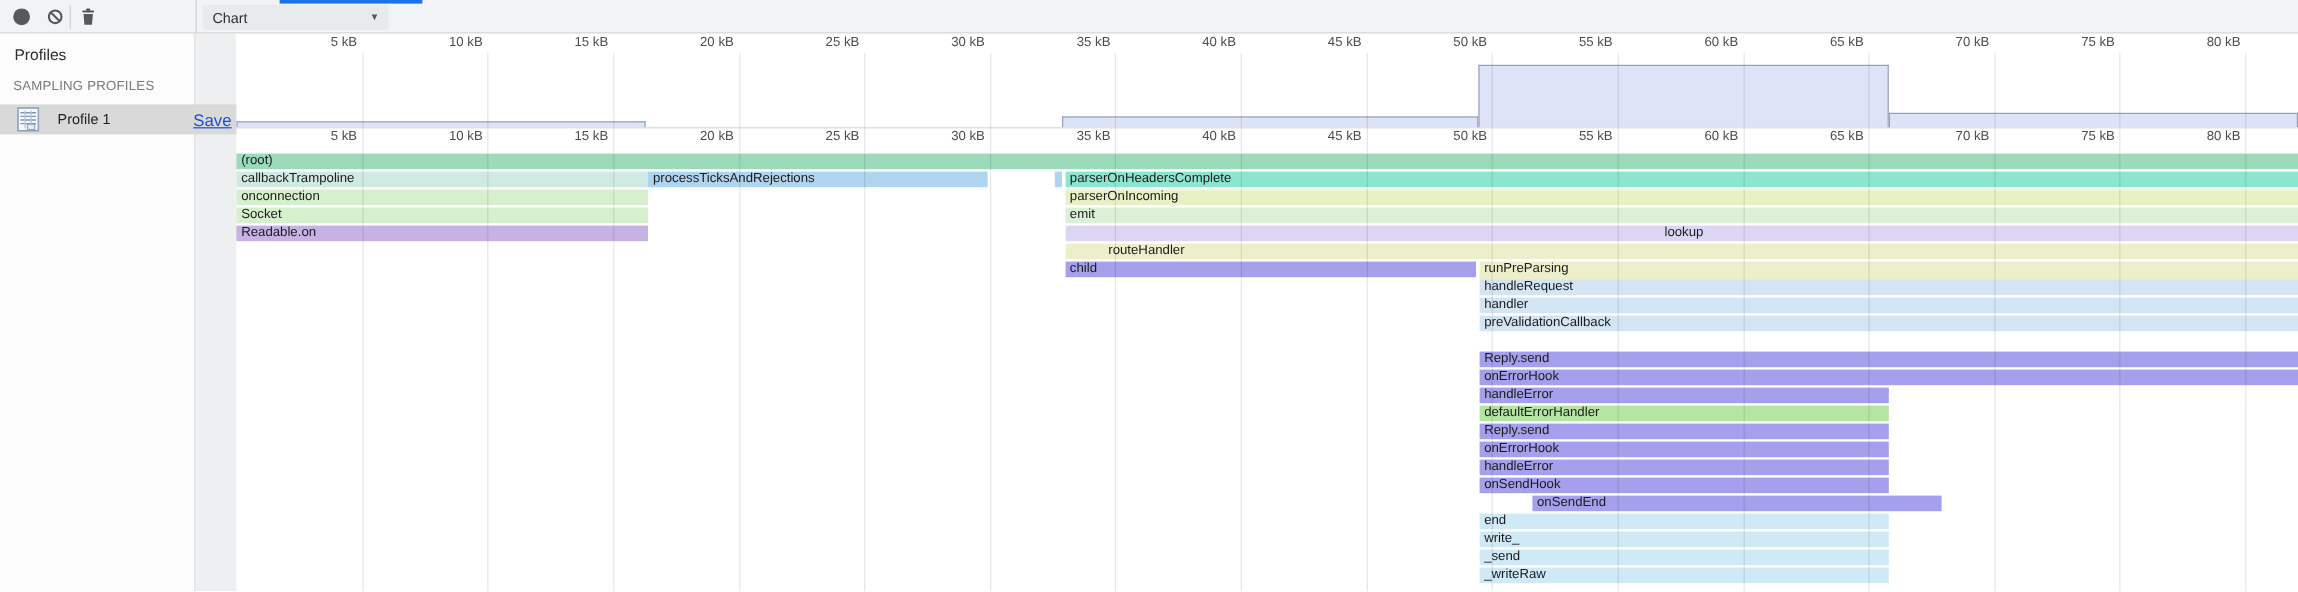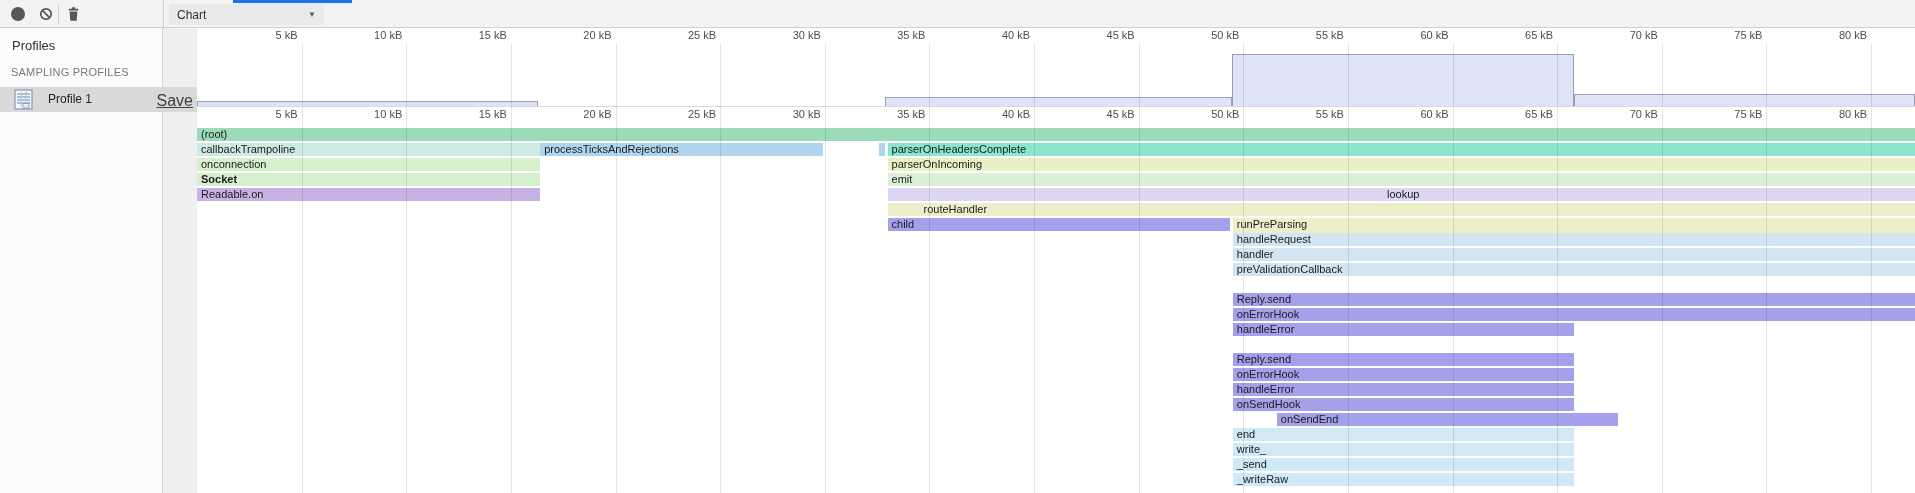--- a/index.html
+++ b/index.html
@@ -19,21 +19,21 @@
   .select .arrow{font-size:8px;color:#55585c;}
   
   .sidebar{position:absolute;left:0;top:28px;width:163px;height:465px;background:#fcfcfc;
            border-right:1px solid #d5d5d5;box-sizing:border-box;}
   .gutter{position:absolute;left:163px;top:28px;width:34px;height:465px;background:#edeff1;}
   .sb-heading{position:absolute;left:12px;top:38px;font-size:13px;color:#2e2e2e;}
   .sb-section{position:absolute;left:11px;top:66px;font-size:11px;color:#787878;letter-spacing:.2px;}
   .sb-row{position:absolute;left:0;top:87px;width:197px;height:25px;background:#d9d9d9;cursor:pointer;z-index:3;}
   .sb-row .picon{position:absolute;left:14px;top:2px;}
   .sb-row .pname{position:absolute;left:48px;top:5px;font-size:12px;color:#222;}
-  .sb-row .psave{position:absolute;right:4px;top:5px;font-size:16px;color:#404040;
+  .sb-row .psave{position:absolute;right:4px;top:5px;font-size:14px;color:#1d4ed8;
                  text-decoration:underline;cursor:pointer;text-align:center;}
   
   #chart-layer{position:absolute;left:197px;top:0;width:1718px;height:493px;}
   .ov-pane{position:absolute;left:0;top:28px;width:1718px;height:79px;background:#fff;
            border-bottom:1px solid #dadada;box-sizing:border-box;}
   .tick-label{position:absolute;height:13px;font-size:11px;color:#4d4d4d;text-align:right;
               white-space:nowrap;}
   .gridline{position:absolute;top:44px;height:449px;width:1px;background:rgba(0,0,0,0.10);z-index:5;}
   .ov-step{position:absolute;background:#dde4f8;border:1px solid #98a0b6;border-bottom:none;
            box-sizing:border-box;z-index:1;cursor:ew-resize;}
@@ -148,33 +148,34 @@
       <div class="ov-step" style="left: 688.456px; width: 346.32px; top: 97px; height: 9px;"></div>
       <div class="ov-step" style="left: 1034.78px; width: 342.135px; top: 54px; height: 52px;"></div>
       <div class="ov-step" style="left: 1376.91px; width: 341.089px; top: 94px; height: 12px;"></div>
       <div class="flame-bar" style="left: 0px; width: 1718px; top: 128px; height: 13px; background: rgb(155, 219, 186);">(root)</div>
       <div class="flame-bar" style="left: 0px; width: 343.181px; top: 143px; height: 13px; background: rgb(207, 234, 226);">callbackTrampoline</div>
       <div class="flame-bar" style="left: 343.181px; width: 282.497px; top: 143px; height: 13px; background: rgb(175, 212, 238);">processTicksAndRejections</div>
       <div class="flame-bar" style="left: 682.178px; width: 6.27771px; top: 143px; height: 13px; background: rgb(175, 212, 238);"></div>
       <div class="flame-bar" style="left: 690.548px; width: 1027.45px; top: 143px; height: 13px; background: rgb(139, 229, 207);">parserOnHeadersComplete</div>
       <div class="flame-bar" style="left: 0px; width: 343.181px; top: 158px; height: 13px; background: rgb(214, 239, 204);">onconnection</div>
       <div class="flame-bar" style="left: 690.548px; width: 1027.45px; top: 158px; height: 13px; background: rgb(232, 240, 198);">parserOnIncoming</div>
-      <div class="flame-bar" style="left: 0px; width: 343.181px; top: 173px; height: 13px; background: rgb(214, 239, 204); font-weight: bold;">Socket</div>
+      <div class="flame-bar" style="left: 0px; width: 343.181px; top: 173px; height: 13px; background: rgb(214, 239, 204);">Socket</div>
       <div class="flame-bar" style="left: 690.548px; width: 1027.45px; top: 173px; height: 13px; background: rgb(219, 240, 214);">emit</div>
       <div class="flame-bar" style="left: 0px; width: 343.181px; top: 188px; height: 13px; background: rgb(199, 178, 230);">Readable.on</div>
       <div class="flame-bar" style="left: 690.548px; width: 1027.45px; top: 188px; height: 13px; background: rgb(220, 214, 244); text-align: center;">lookup</div>
       <div class="flame-bar" style="left: 690.548px; width: 1027.45px; top: 203px; height: 13px; background: rgb(237, 239, 202); padding-left: 36px;">routeHandler</div>
       <div class="flame-bar dotted" style="left: 690.548px; width: 342.135px; top: 218px; height: 13px; background: rgb(164, 160, 235);">child</div>
       <div class="flame-bar" style="left: 1035.82px; width: 682.178px; top: 218px; height: 17px; background: rgb(237, 239, 202);">runPreParsing</div>
       <div class="flame-bar" style="left: 1035.82px; width: 682.178px; top: 233px; height: 13px; background: rgb(211, 229, 243);">handleRequest</div>
       <div class="flame-bar" style="left: 1035.82px; width: 682.178px; top: 248px; height: 13px; background: rgb(211, 229, 243);">handler</div>
       <div class="flame-bar" style="left: 1035.82px; width: 682.178px; top: 263px; height: 13px; background: rgb(211, 229, 243);">preValidationCallback</div>
       <div class="flame-bar" style="left: 1035.82px; width: 682.178px; top: 293px; height: 13px; background: rgb(164, 160, 235);">Reply.send</div>
       <div class="flame-bar" style="left: 1035.82px; width: 682.178px; top: 308px; height: 13px; background: rgb(164, 160, 235);">onErrorHook</div>
       <div class="flame-bar" style="left: 1035.82px; width: 341.089px; top: 323px; height: 13px; background: rgb(164, 160, 235);">handleError</div>
+      <div class="flame-bar" style="left: 1035.82px; width: 341.089px; top: 338px; height: 13px; background: rgb(181, 229, 163);">defaultErrorHandler</div>
       <div class="flame-bar" style="left: 1035.82px; width: 341.089px; top: 353px; height: 13px; background: rgb(164, 160, 235);">Reply.send</div>
       <div class="flame-bar" style="left: 1035.82px; width: 341.089px; top: 368px; height: 13px; background: rgb(164, 160, 235);">onErrorHook</div>
       <div class="flame-bar" style="left: 1035.82px; width: 341.089px; top: 383px; height: 13px; background: rgb(164, 160, 235);">handleError</div>
       <div class="flame-bar" style="left: 1035.82px; width: 341.089px; top: 398px; height: 13px; background: rgb(164, 160, 235);">onSendHook</div>
       <div class="flame-bar" style="left: 1035.82px; width: 341.089px; top: 413px; height: 13px; background: rgb(164, 160, 235); margin-left: 44px;">onSendEnd</div>
       <div class="flame-bar" style="left: 1035.82px; width: 341.089px; top: 428px; height: 13px; background: rgb(207, 233, 247);">end</div>
       <div class="flame-bar" style="left: 1035.82px; width: 341.089px; top: 443px; height: 13px; background: rgb(207, 233, 247);">write_</div>
       <div class="flame-bar" style="left: 1035.82px; width: 341.089px; top: 458px; height: 13px; background: rgb(207, 233, 247);">_send</div>
       <div class="flame-bar" style="left: 1035.82px; width: 341.089px; top: 473px; height: 13px; background: rgb(207, 233, 247);">_writeRaw</div>
     </div>

